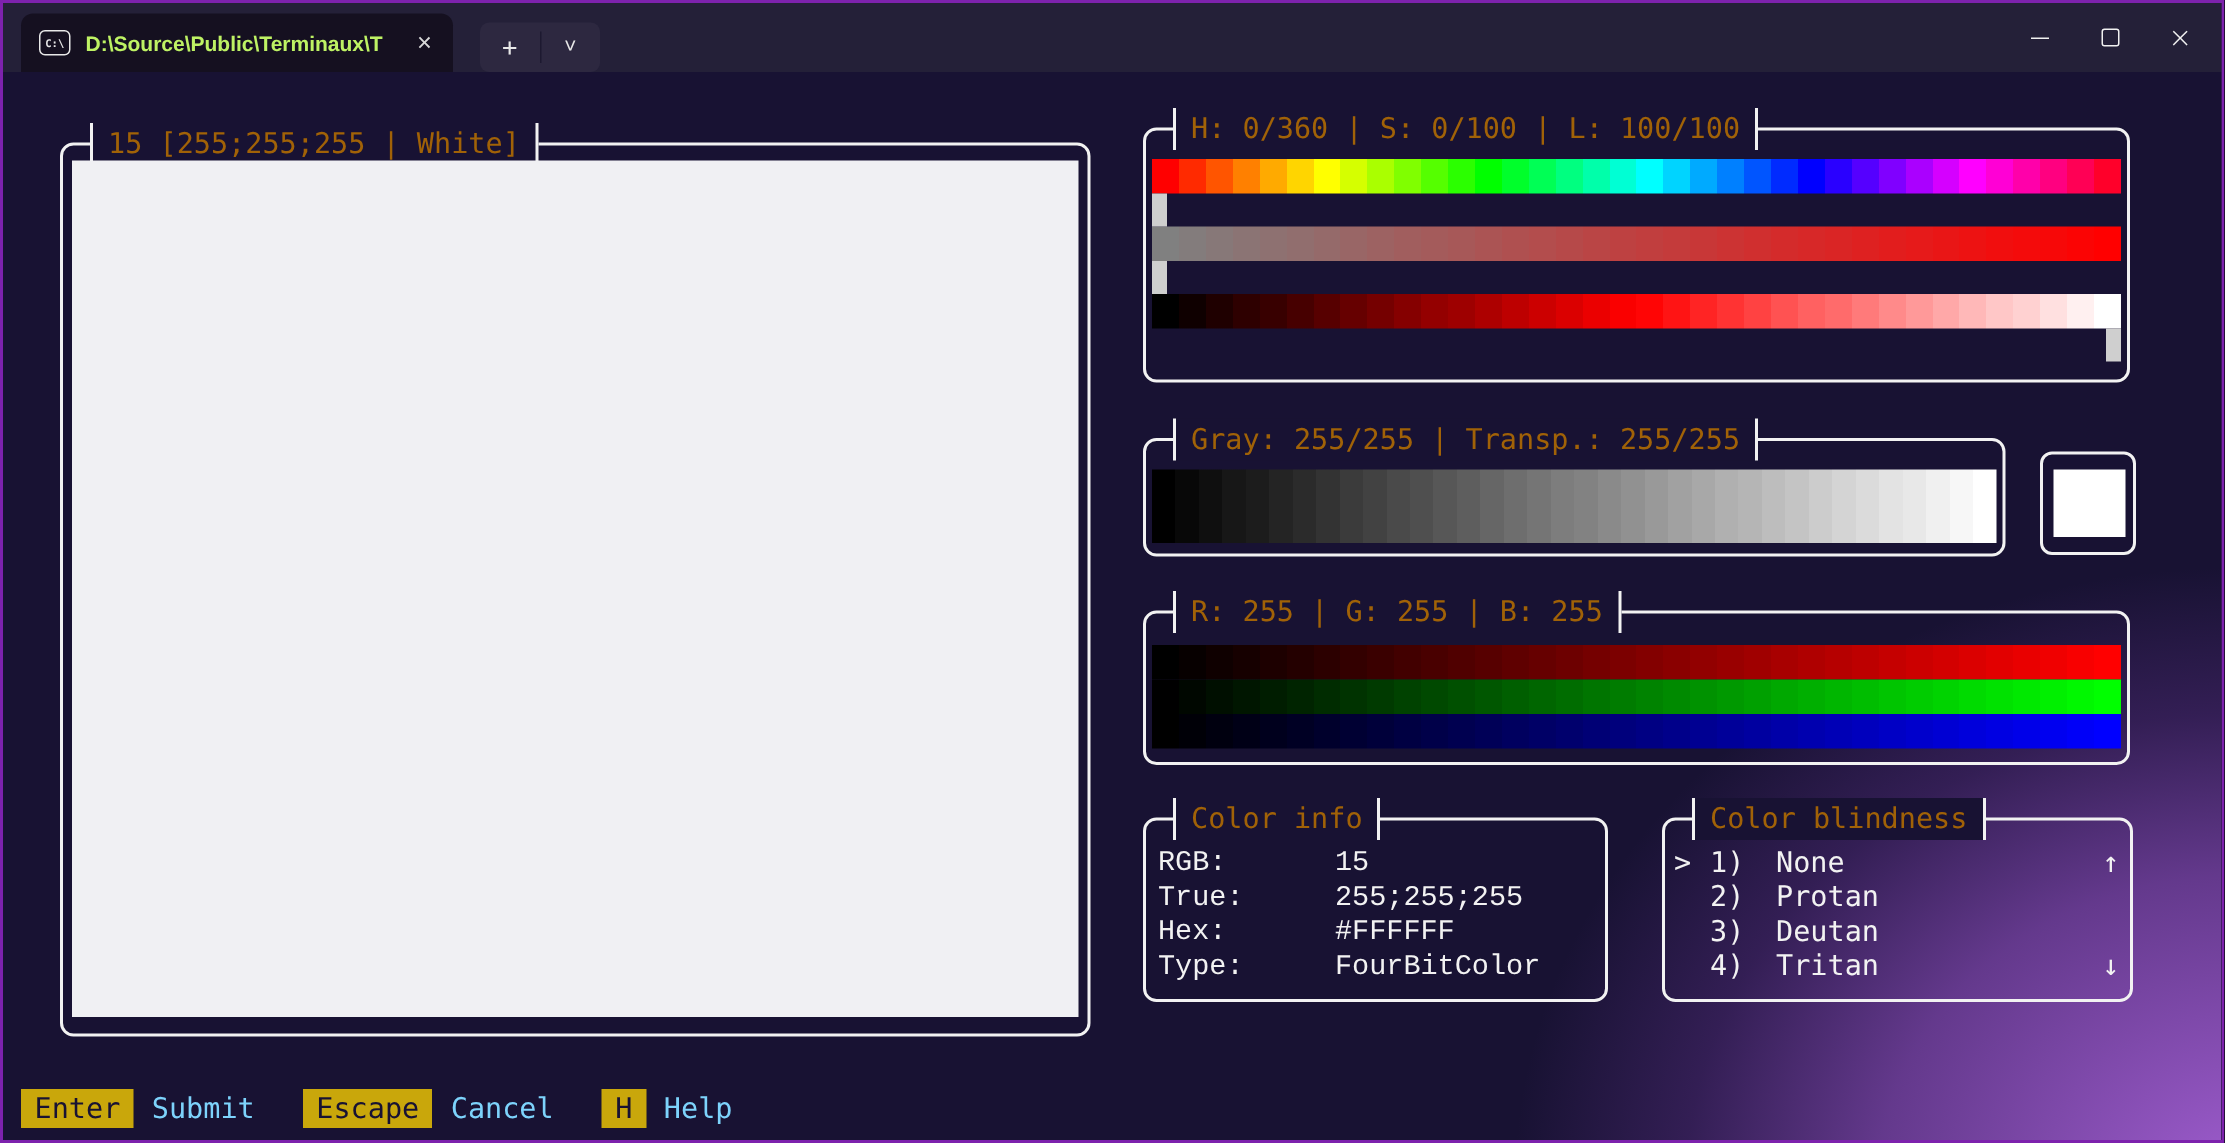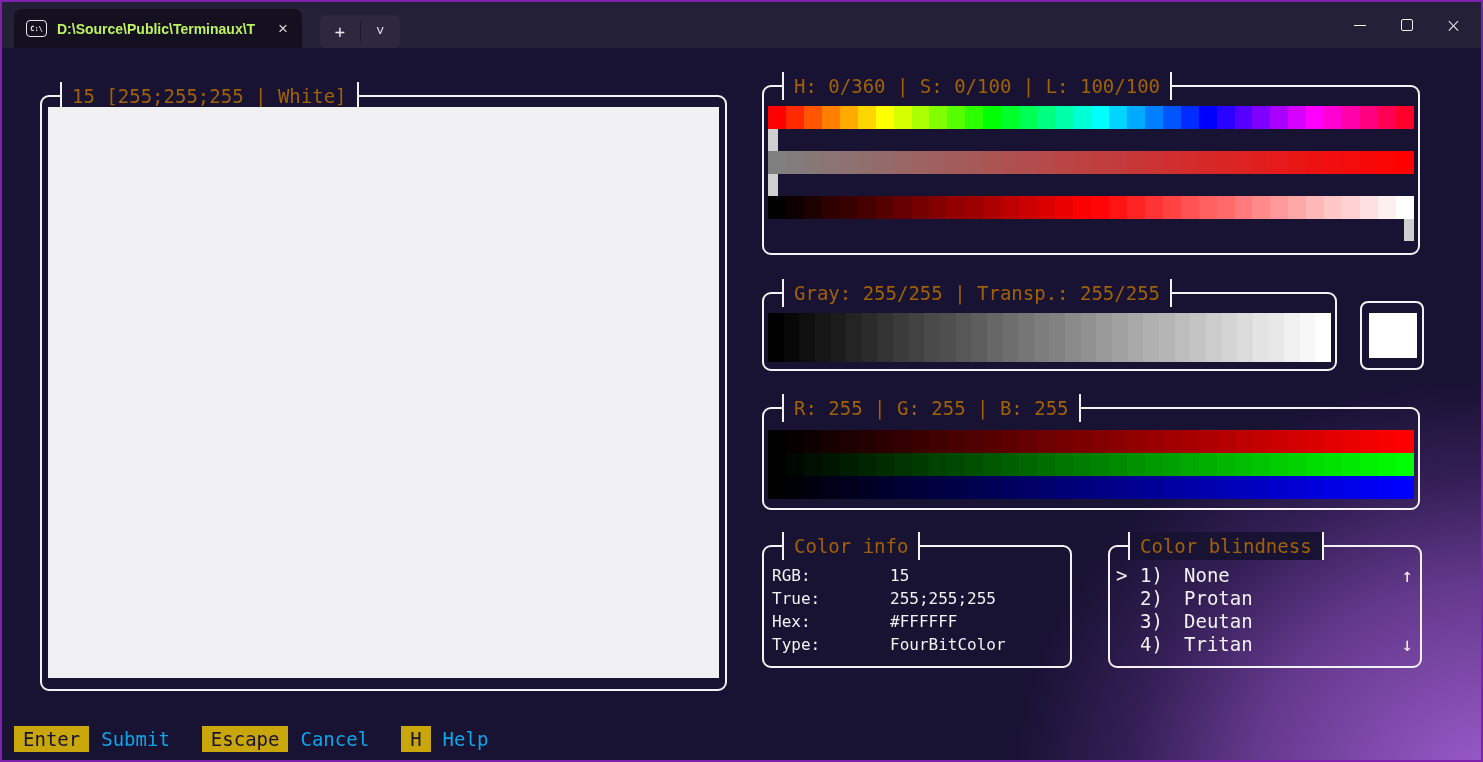--- a/index.html
+++ b/index.html
@@ -80,39 +80,39 @@
   .handle.at-left  { left:0; }
   .handle.at-right { right:0; }
   .gray-box { left:760px; top:244px; width:575px; height:79px;padding-left:48px; }
   .gray-bar { position:absolute; left:4px; right:4px; top:19px; height:49px; }
   .swatch-box { left:1358px; top:253px; width:64px; height:69px; border-radius:8px; }
   .swatch { position:absolute; left:7px; top:10px; width:48px; height:45px; background:#ffffff; }
   .rgb-box { left:760px; top:359px; width:658px; height:103px; }
   .rgb-stack { position:absolute; left:4px; right:4px; top:21px; }
   
   .info-box  { left:760px; top:497px; width:310px; height:123px; }
-  .info-rows { position:absolute; left:8px; right:4px; top:17px; font-size:16px; }
+  .info-rows { position:absolute; left:8px; right:4px; top:17px; font-size:19px;font-family:Liberation Mono, monospace; }
   .info-row  { display:grid; grid-template-columns:118px auto; height:23px; line-height:23px; white-space:pre; }
   .blind-box { left:1106px; top:497px; width:314px; height:123px; }
   .blind-rows { position:absolute; left:6px; right:28px; top:17px; font-size:19px; }
   .blind-row { display:grid; grid-template-columns:24px 44px auto; height:23px; line-height:23px; white-space:pre; }
   .scroll-arrow { position:absolute; right:7px; font-size:19px; line-height:23px; color:#f2f2f2; }
   .arrow-up   { top:17px; }
   .arrow-down { top:86px; }
   
   .keybar {
     position:absolute; left:12px; top:678px; display:flex; gap:32px;
     font-size:19px;
   }
   .kb-group { display:flex; align-items:center; }
   .kb-key {
     background:#c9a70b; color:#181233; padding:0 9px; height:26px;
     line-height:26px; white-space:pre;
   }
-  .kb-action { color:#0ea5e9; margin-left:12px; height:26px; line-height:26px; white-space:pre; }
+  .kb-action { color:#7dd3fc; margin-left:12px; height:26px; line-height:26px; white-space:pre; }
 </style>
 </head>
 <body>
 
 <div class="window">
 
   <div class="titlebar">
     <div class="tab">
       <span class="tab-icon">C:\</span>
       <span class="tab-title">D:\Source\Public\Terminaux\T</span>

